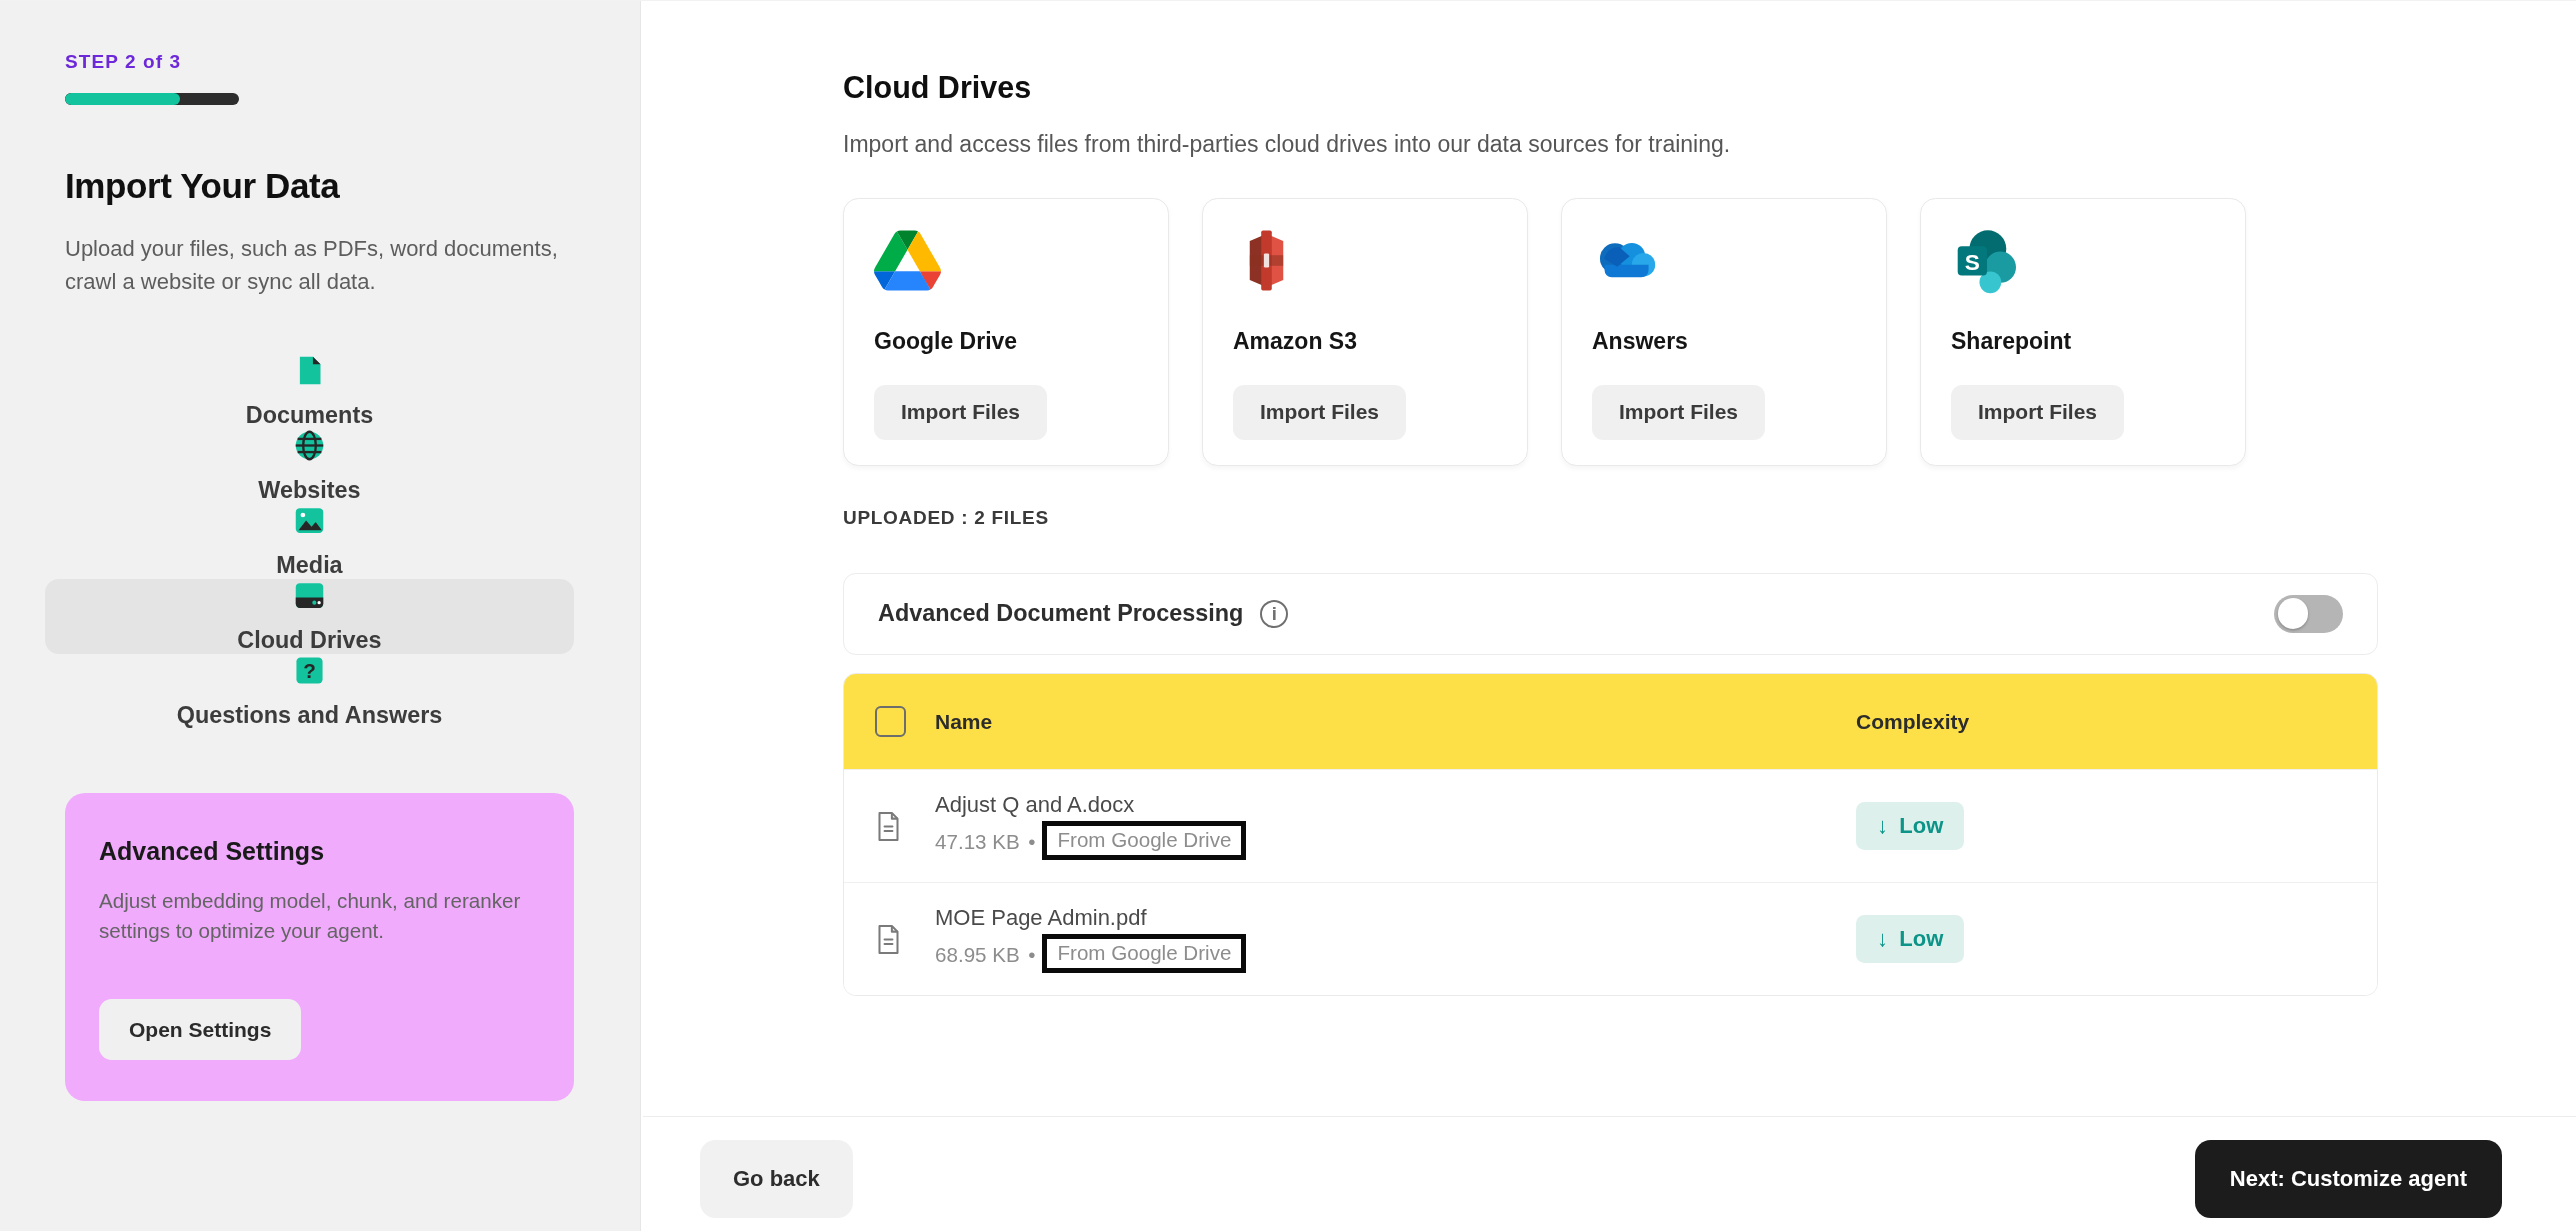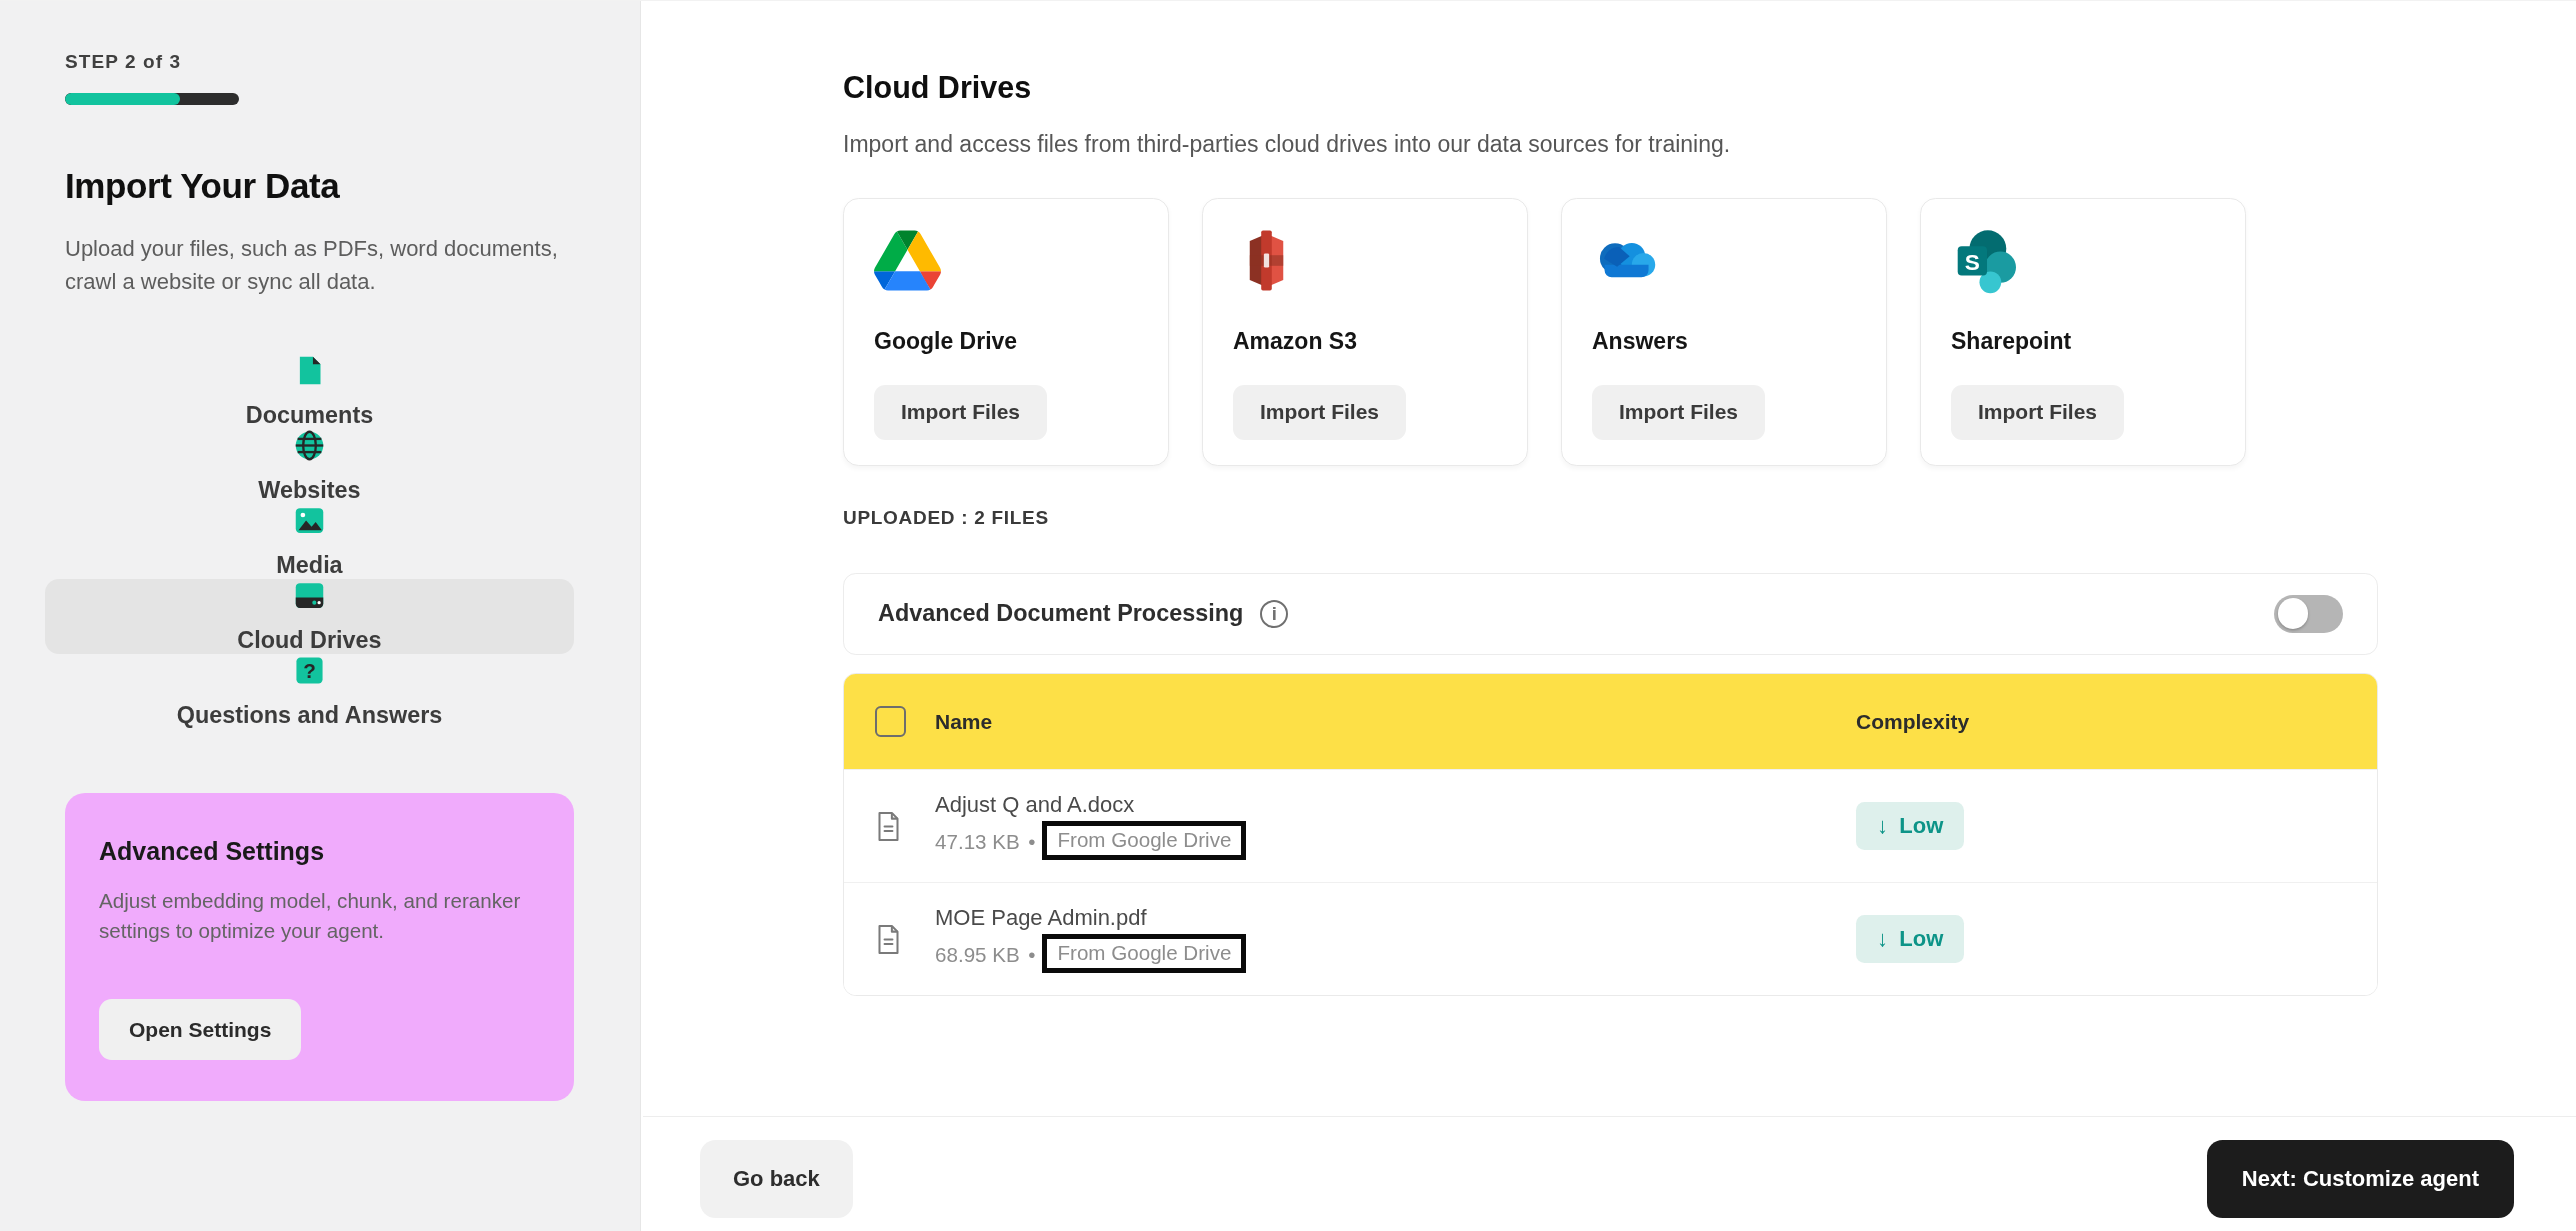--- a/index.html
+++ b/index.html
@@ -13,21 +13,21 @@
     overflow:hidden;
   }
   .screen { position:relative; width:2576px; height:1231px; border-top:1.4px solid #f2f2f2; }
 
   
   .sidebar {
     position:absolute; left:0; top:0; bottom:0; width:641px;
     background:#f1f1f2; border-right:1.4px solid #e6e6e6;
     padding:50px 47px 0 65px;
   }
-  .step-label { font-size:19px; font-weight:700; color:#404040; letter-spacing:1.1px; }
+  .step-label { font-size:19px; font-weight:700; color:#6d28d9; letter-spacing:1.1px; }
   .progress-track {
     margin-top:20px; width:174px; height:12px; border-radius:7px;
     background:#2d2d2d; overflow:hidden;
   }
   .progress-fill { height:100%; width:66%; background:#12c39e; border-radius:7px; }
   .sidebar-title { margin-top:61px; font-size:35px; font-weight:700; color:#101010; letter-spacing:-0.4px; }
   .sidebar-desc { margin-top:26px; font-size:22px; line-height:1.52; color:#5d5d5d; width:496px; }
 
   .menu { margin-top:55px; margin-left:-20px; width:529px; }
   .menu-item {
@@ -129,21 +129,21 @@
   .footer {
     position:absolute; left:643px; right:0; top:1115px; bottom:0;
     border-top:1.4px solid #ededed; background:#ffffff;
   }
   .back-btn {
     position:absolute; left:57px; top:23px; height:78px;
     background:#f1f1f1; border:none; border-radius:15.6px; padding:0 33px;
     font-size:22px; font-weight:600; color:#2d2d2d; font-family:inherit; cursor:pointer;
   }
   .next-btn {
-    position:absolute; right:62px; top:23px; height:78px;
+    position:absolute; right:74px; top:23px; height:78px;
     background:#1c1c1c; border:none; border-radius:15.6px; padding:12px 35px;
     font-size:22px; font-weight:600; color:#ffffff; font-family:inherit; cursor:pointer;
   }
 </style>
 </head>
 <body>
 
 <div class="screen">
 
   <aside class="sidebar">

